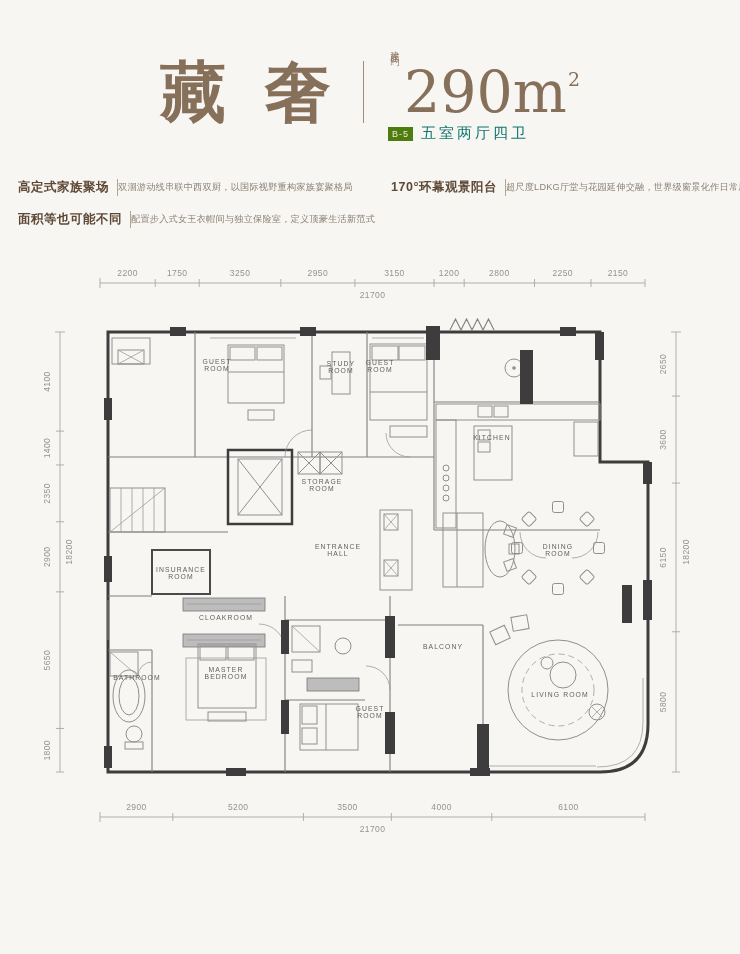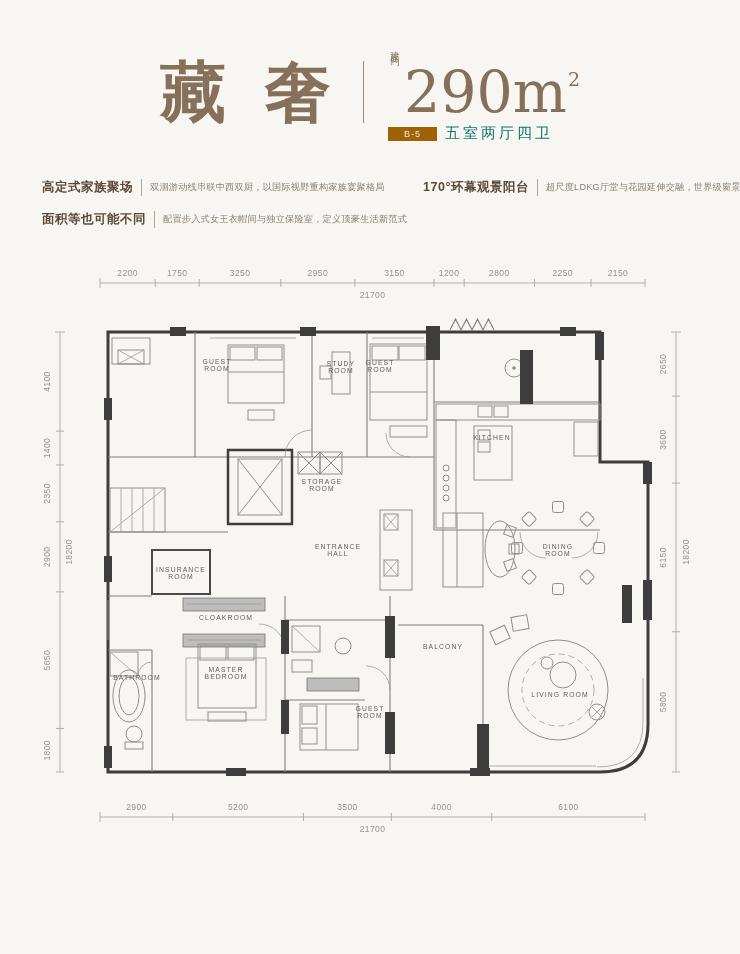--- a/index.html
+++ b/index.html
@@ -11,30 +11,30 @@
   .title{margin:0;font-family:"DejaVu Serif","Liberation Serif",serif;font-weight:600;
          font-size:66px;line-height:1;color:#87705a;letter-spacing:8px;white-space:pre;}
   .vline{width:1px;height:62px;background:#a18c75;}
   .hright{display:flex;flex-direction:column;gap:5px;}
   .arearow{display:flex;align-items:flex-start;gap:3px;}
   .arealabel{writing-mode:vertical-rl;font-size:9px;letter-spacing:3px;color:#87705a;margin-top:4px;}
   .areanum{font-family:"DejaVu Serif","Liberation Serif",serif;font-size:57px;line-height:.92;
            color:#87705a;margin-top:26px;}
   .areanum sup{font-size:19px;vertical-align:26px;margin-left:1px;}
   .unitrow{display:flex;align-items:center;gap:8px;margin-top:1px;}
-  .badge{background:#a16207;color:#f3ead9;font-size:9px;letter-spacing:1px;padding:2px 16px;}
+  .badge{background:#4d7c0f;color:#f3ead9;font-size:9px;letter-spacing:1px;padding:2px 4px;}
   .unittype{font-family:"DejaVu Serif","Liberation Serif",serif;font-size:15px;letter-spacing:3px;
             color:#0f766e;}
   
-  .features{position:absolute;top:179px;left:42px;right:28px;display:grid;
+  .features{position:absolute;top:179px;left:18px;right:28px;display:grid;
             grid-template-columns:1fr 1.06fr;column-gap:16px;row-gap:15px;}
   .feat{display:flex;align-items:center;}
   .flabel{font-weight:bold;font-size:12.5px;color:#5d4936;letter-spacing:.5px;white-space:nowrap;
           padding-right:8px;border-right:1px solid #b7a58f;}
-  .fdesc{font-size:9.2px;color:#8b8175;letter-spacing:.2px;margin-left:8px;white-space:nowrap;}
+  .fdesc{font-size:9.2px;color:#8b8175;letter-spacing:.2px;margin-left:0;white-space:nowrap;}
   
   #plan-svg{position:absolute;left:0;top:0;width:740px;height:954px;}
   .dim{stroke:#aaa8a4;stroke-width:.9;}
   .dimtxt{font-size:8.5px;fill:#95938f;letter-spacing:.4px;}
   .room{font-size:6.8px;fill:#5e5e5e;letter-spacing:1.1px;}
   .thin{stroke:#7f7f7f;stroke-width:1.1;fill:none;}
   .furn{stroke:#8f8f8f;stroke-width:1;fill:none;}
   .win{stroke:#9c9c9c;stroke-width:.8;fill:none;}
   .hatch{fill:#bdbdbd;stroke:#777;stroke-width:.8;}
   .kp{stroke:#c9c5be;fill:none;stroke-width:1;}

